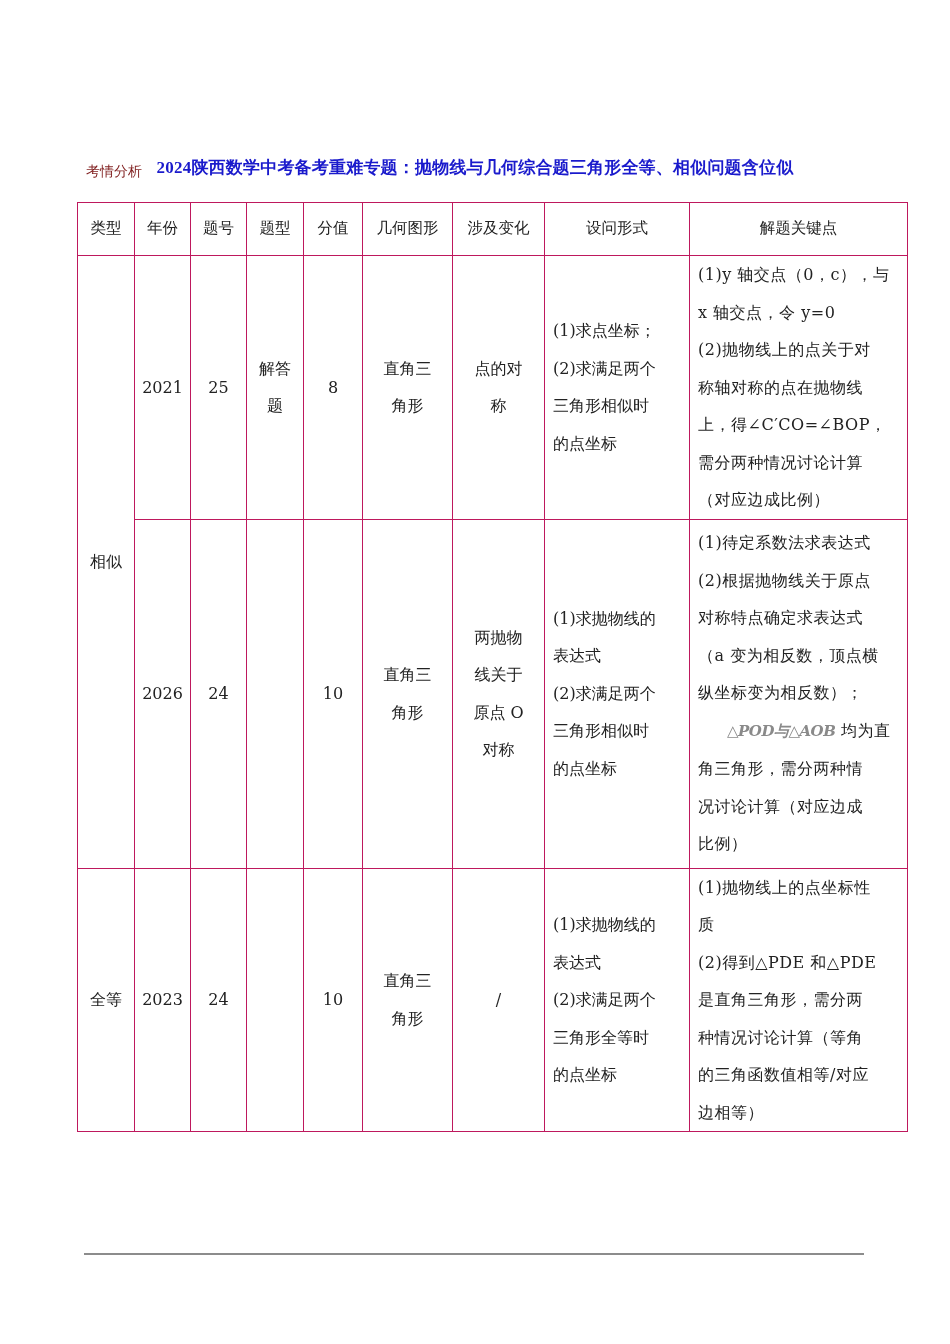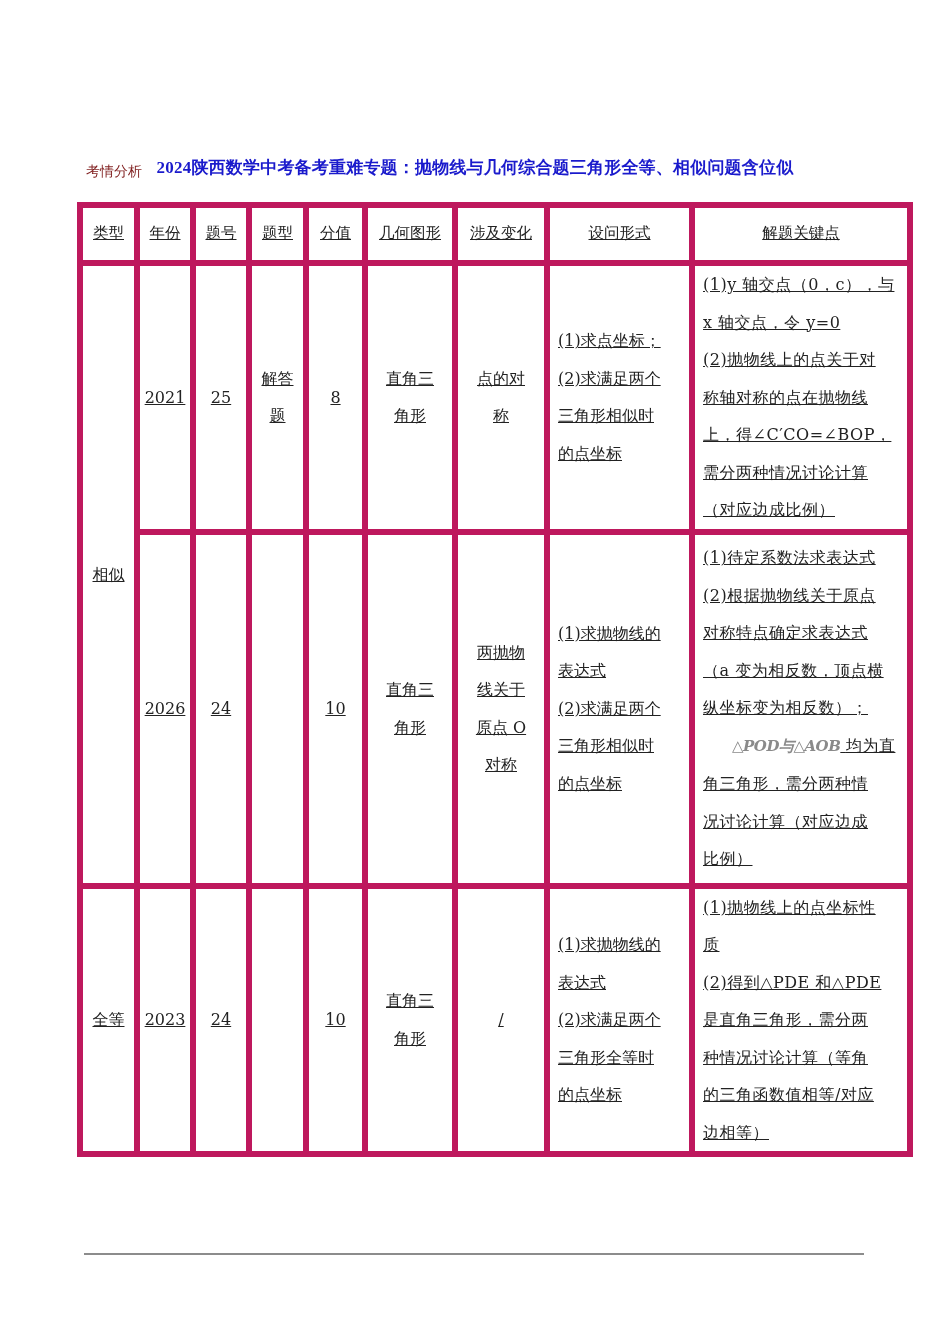--- a/index.html
+++ b/index.html
@@ -1,20 +1,20 @@
 <!DOCTYPE html>
 <html><head>
 <meta charset="utf-8">
 <style>
   html, body { margin: 0; padding: 0; background: #ffffff; }
   body { width: 950px; height: 1344px; position: relative; font-family: "DejaVu Serif", "Liberation Serif", serif; color: #222; }
   .doc-title { position: absolute; left: 0; top: 120px; width: 950px; text-align: center; font-size: 17px; font-weight: bold; color: #1a1acc; font-family: "Liberation Serif", "DejaVu Serif", serif; letter-spacing: 0.2px; margin-top: 36px; }
   .section-heading { position: absolute; left: 86px; top: 163px; font-size: 14px; font-weight: normal; color: #7f1d1d; font-family: "DejaVu Sans", "Liberation Sans", sans-serif; }
   table.info { position: absolute; left: 77px; top: 202px; border-collapse: collapse; table-layout: fixed; width: 830px; }
-  table.info td, table.info th { border: 6px solid #be185d; font-size: 16px; font-weight: normal; text-align: center; vertical-align: middle; padding: 0 4px; line-height: 37.5px; text-decoration: underline; }
+  table.info td, table.info th { border: 1px solid #be185d; font-size: 16px; font-weight: normal; text-align: center; vertical-align: middle; padding: 0 4px; line-height: 37.5px; }
   table.info th { height: 52px; font-family: "DejaVu Sans", "Liberation Sans", sans-serif; font-size: 15.5px; }
   table.info td.left { text-align: left; padding: 0 18px 0 8px; }
   table.info td.key { text-align: left; padding: 0 6px 0 8px; letter-spacing: 0.5px; }
   .row1 td { height: 262px; }
   .row2 td { height: 348px; }
   .row3 td { height: 261px; }
   .cell-line { display: block; }
   .img-formula { display: inline-block; color: #8a8a8a; font-weight: bold; font-style: italic; font-size: 15px; letter-spacing: -0.5px; margin-left: 29px; }
   .footer-rule { position: absolute; left: 84px; top: 1253px; width: 780px; height: 2px; background: #8c8c8c; }
 </style>

